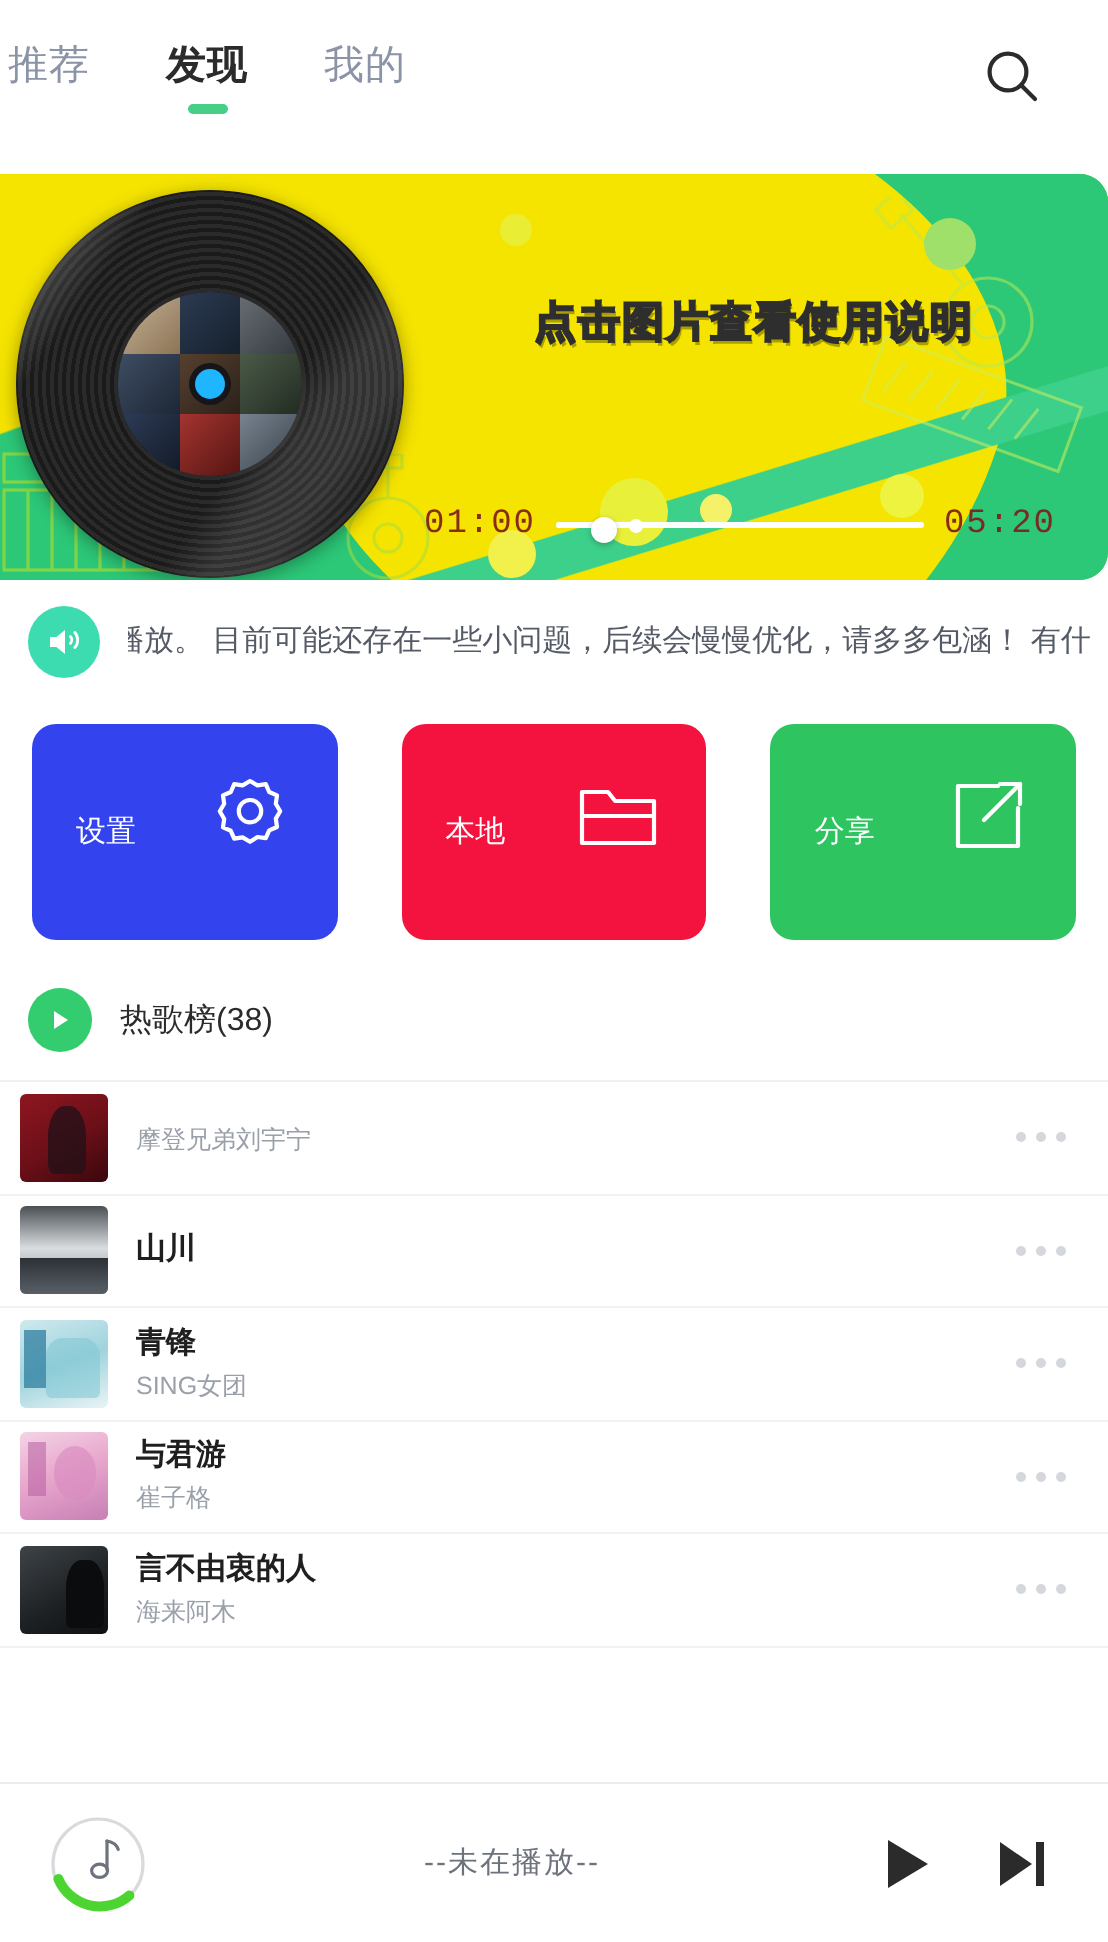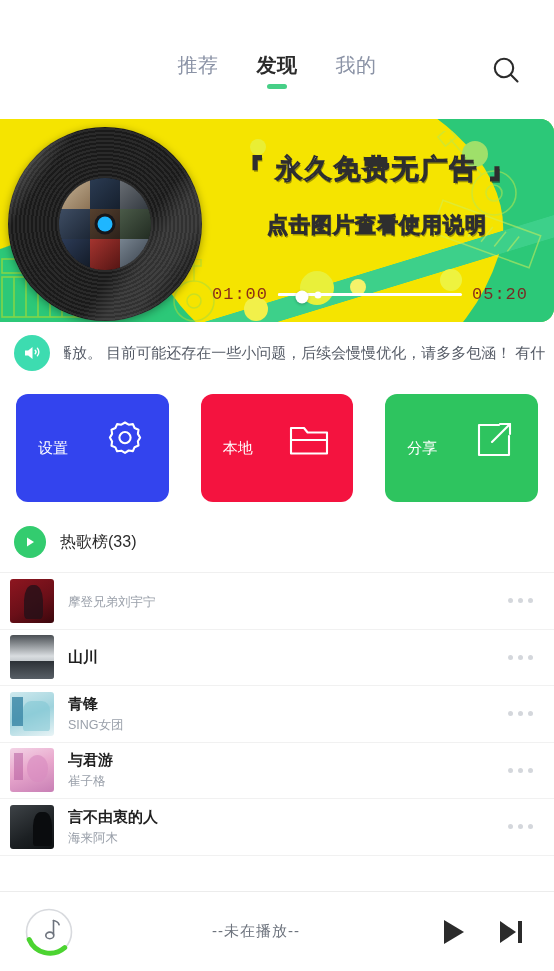--- a/index.html
+++ b/index.html
@@ -7,23 +7,22 @@
     width: 554px; height: 971px;
     background: #ffffff;
     font-family: "Liberation Sans", "DejaVu Sans", sans-serif;
     overflow: hidden;
   }
   .app { position: relative; width: 554px; height: 971px; background: #fff; overflow: hidden; }
 
   
   .topbar {
     position: relative; height: 78px; width: 100%;
-    display: flex; align-items: center; justify-content: center;
+    display: flex; align-items: center; justify-content: flex-start;
     background: #fff;
-    margin-top: 32px;
   }
   .tabs { display: flex; align-items: flex-start; gap: 30px; }
   .tab { position: relative; padding: 0 4px 12px 4px; cursor: pointer; }
   .tab-label { font-size: 20px; color: #8b93a6; line-height: 24px; letter-spacing: .5px; }
   .tab.active .tab-label { color: #2b2b2b; font-weight: 600; }
   .tab-underline {
     position: absolute; left: 50%; transform: translateX(-50%);
     bottom: 0; width: 20px; height: 5px; border-radius: 3px; background: #47cf87;
   }
   .search-btn {
@@ -262,21 +261,20 @@
         <i style="background:linear-gradient(135deg,#56402e,#2c211a)"></i>
         <i style="background:linear-gradient(135deg,#4a5a48,#222c22)"></i>
         <i style="background:linear-gradient(135deg,#2d3c58,#121a26)"></i>
         <i style="background:linear-gradient(135deg,#a4342f,#551513)"></i>
         <i style="background:linear-gradient(135deg,#77838f,#343c46)"></i>
       </div>
       <div class="vinyl-hole"></div>
     </div>
 
     <div class="banner-text">
-      <div class="banner-title">『 永久免费无广告 』</div>
       <div class="banner-sub">点击图片查看使用说明</div>
     </div>
 
     <div class="banner-progress">
       <div class="bp-time">01:00</div>
       <div class="bp-track">
         <div class="bp-played"></div>
         <div class="bp-dot"></div>
         <div class="bp-thumb"></div>
       </div>
@@ -321,21 +319,21 @@
       </svg>
     </div>
   </div>
 
   <div class="section-head">
     <div class="section-play">
       <svg width="14" height="14" viewBox="0 0 14 14">
         <path d="M4 2.5l7 4.5-7 4.5z" fill="#fff"></path>
       </svg>
     </div>
-    <div class="section-title">热歌榜(33)</div>
+    <div class="section-title">热歌榜(38)</div>
   </div>
 
   <div class="songlist">
 
 
     <div class="song-row">
       <div class="song-art" style="background:linear-gradient(150deg,#8e1620 0%,#6b0f18 55%,#3a070c 100%);">
         <div style="position:absolute;left:32%;top:14%;width:42%;height:78%;background:#241018;border-radius:45% 45% 16% 16%;opacity:.8;"></div>
       </div>
       <div class="song-meta">

